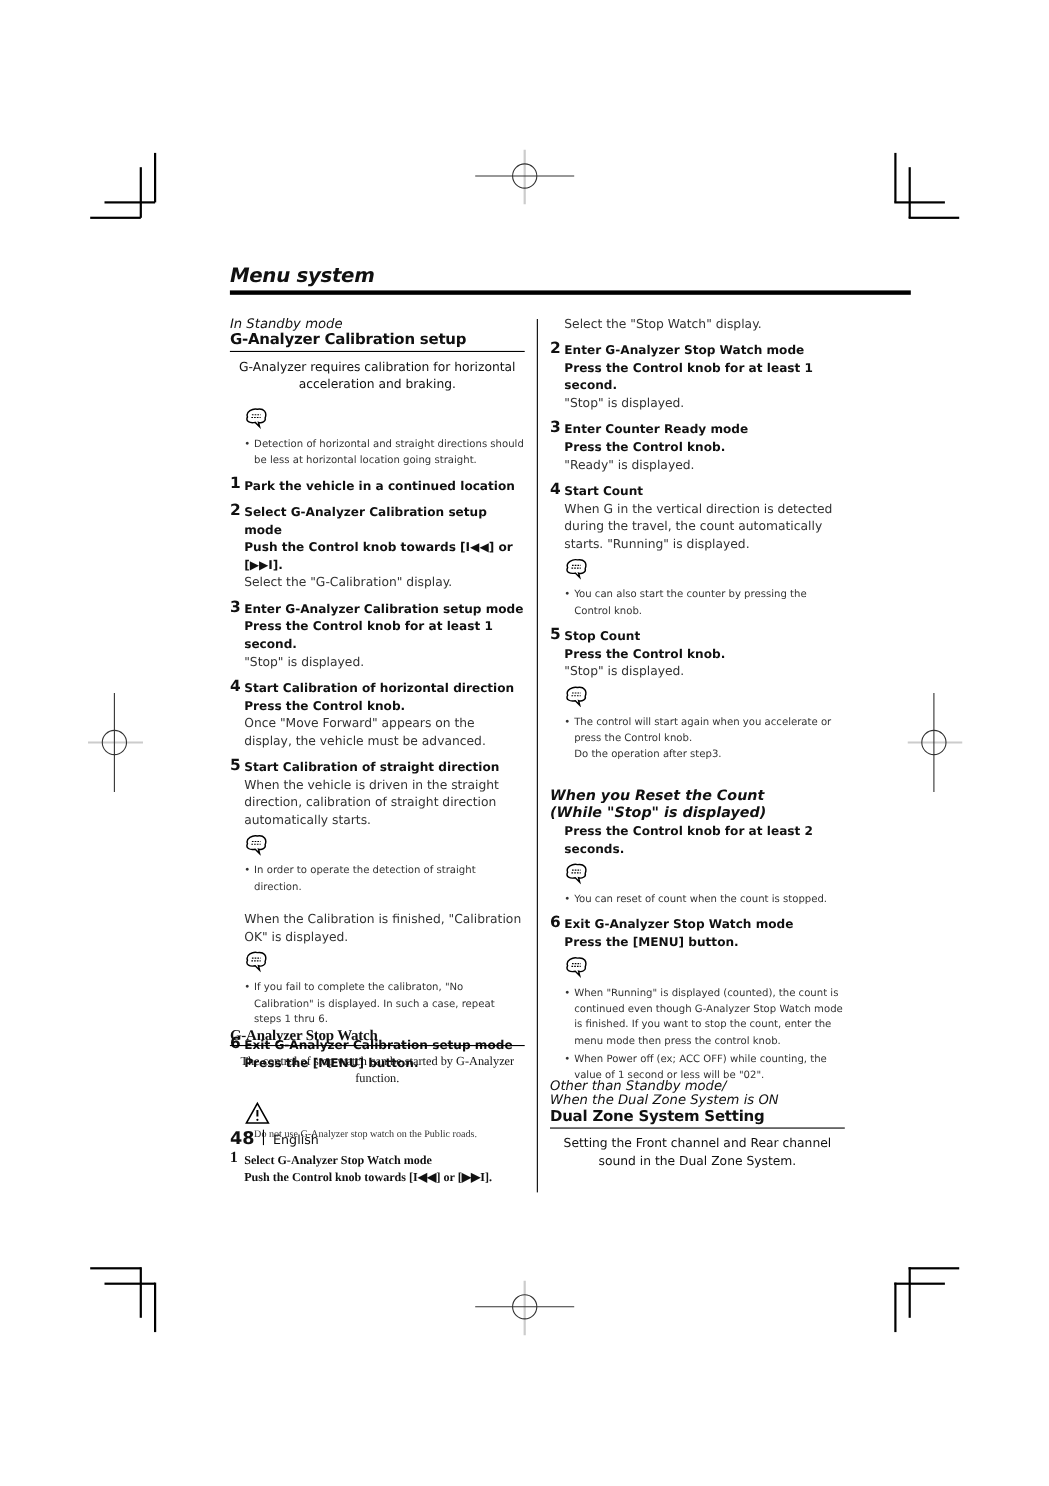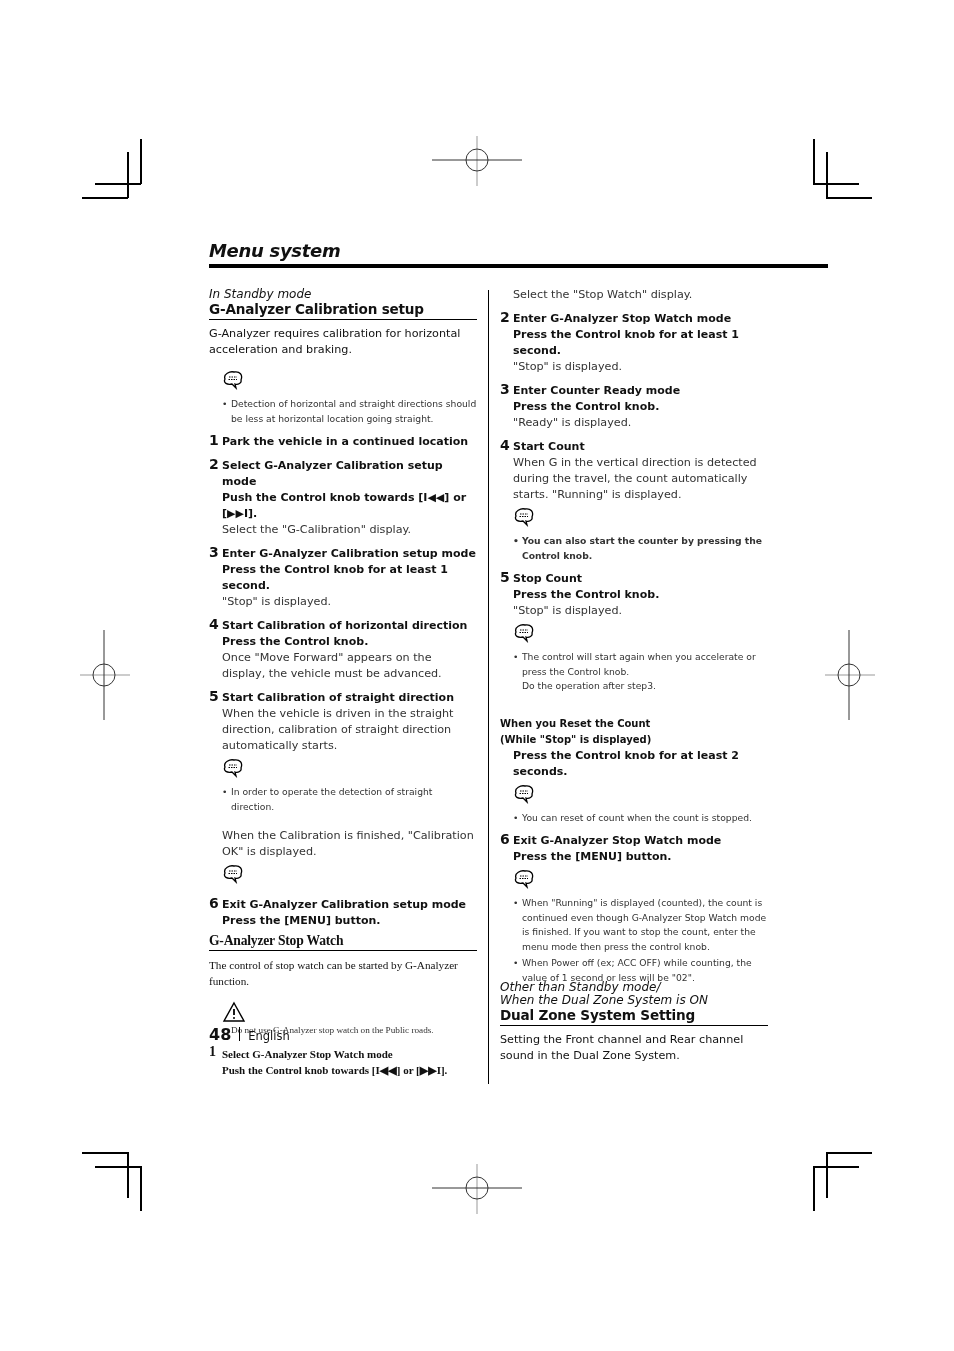--- a/index.html
+++ b/index.html
@@ -6,31 +6,31 @@
   body { width:954px; height:1351px; position:relative; overflow:hidden; font-family:"DejaVu Sans", sans-serif; color:#111; }
   .abs { position:absolute; }
   .crop { position:absolute; background:#000; }
   .reg { position:absolute; }
   .title { left:209px; top:240px; font-size:18px; font-weight:bold; font-style:italic; letter-spacing:-0.3px; }
   .title-rule { left:209px; top:264px; width:619px; height:4px; background:#000; }
   .col-divider { left:488px; top:290px; width:1px; height:794px; background:#000; }
   .col { position:absolute; width:268px; font-size:11.2px; line-height:16px; }
   .mode { font-style:italic; font-size:12px; line-height:13px; }
   .sec-h { font-weight:bold; font-size:13.6px; line-height:17px; border-bottom:1.5px solid #000; padding-bottom:1px; letter-spacing:-0.2px; }
-  .p { margin:6px 0 0 0; }
+  .p { margin:6px 0 0 0;text-align:center; }
   .note-ico { margin:12px 0 0 13px; width:22px; height:20px; }
   .warn-ico { margin:12px 0 0 13px; width:24px; height:22px; }
   .bullet { font-size:9.2px; line-height:14.5px; color:#333; padding-left:22px; position:relative; margin:2px 0 0 0; }
   .bullet::before { content:"•"; position:absolute; left:13px; top:0; }
   .bullet .cont { display:block; }
   .step { margin-top:8px; position:relative; padding-left:13px; }
   .step-num { position:absolute; left:0; top:-2px; font-weight:bold; font-size:14px; }
   .step-h { font-weight:bold; font-size:11px; line-height:16px; }
   .step-t { color:#333; }
-  .subhead { font-weight:bold; font-size:10px; line-height:16px; }
+  .subhead { font-weight:bold; font-style:italic; font-size:13px; line-height:16px; }
   .footer-num { font-weight:bold; font-size:16px; }
   .footer-bar { display:inline-block; width:1px; height:14px; background:#000; margin:0 8px; vertical-align:-1px; }
   .footer-lang { font-size:11.5px; }
 </style>
 </head>
 <body>
 
 <div>
   <div class="crop" style="left:82px;top:197px;width:46px;height:1.5px;"></div>
   <div class="crop" style="left:127px;top:152px;width:1.5px;height:46px;"></div>
@@ -127,20 +127,21 @@
         <line x1="7" y1="7" x2="15" y2="7" stroke="#000" stroke-width="1" stroke-dasharray="1.5 1"></line>
         <line x1="6.5" y1="9.5" x2="15" y2="9.5" stroke="#000" stroke-width="1" stroke-dasharray="1.5 1"></line>
       </svg>
     <div class="bullet" style="margin-left:-13px;">In order to operate the detection of straight direction.</div>
     <div class="step-t" style="margin-top:14px;">When the Calibration is finished, "Calibration OK" is displayed.</div>
     <svg class="note-ico" style="margin-left:0;margin-top:4px;" viewBox="0 0 22 20">
         <path d="M3 9 C1 4 8 1 12 2 C18 1 21 5 19 10 C20 13 16 15 13 14 L14 18 L10 14 C5 15 1 13 3 9Z" fill="none" stroke="#000" stroke-width="1.3"></path>
         <line x1="7" y1="7" x2="15" y2="7" stroke="#000" stroke-width="1" stroke-dasharray="1.5 1"></line>
         <line x1="6.5" y1="9.5" x2="15" y2="9.5" stroke="#000" stroke-width="1" stroke-dasharray="1.5 1"></line>
       </svg>
+    <div class="bullet" style="margin-left:-13px;">If you fail to complete the calibraton, "No Calibration" is displayed. In such a case, repeat steps 1 thru 6.</div>
   </div>
   <div class="step">
     <span class="step-num">6</span>
     <div class="step-h">Exit G-Analyzer Calibration setup mode</div>
     <div class="step-h">Press the [MENU] button.</div>
   </div>
 </div>
 
 <div class="col" style="left:209px;top:932px;font-family:Liberation Serif, serif;">
   <div class="sec-h">G-Analyzer Stop Watch</div>
@@ -179,21 +180,21 @@
   </div>
   <div class="step">
     <span class="step-num">4</span>
     <div class="step-h">Start Count</div>
     <div class="step-t">When G in the vertical direction is detected during the travel, the count automatically starts. "Running" is displayed.</div>
     <svg class="note-ico" style="margin-left:0;margin-top:4px;" viewBox="0 0 22 20">
         <path d="M3 9 C1 4 8 1 12 2 C18 1 21 5 19 10 C20 13 16 15 13 14 L14 18 L10 14 C5 15 1 13 3 9Z" fill="none" stroke="#000" stroke-width="1.3"></path>
         <line x1="7" y1="7" x2="15" y2="7" stroke="#000" stroke-width="1" stroke-dasharray="1.5 1"></line>
         <line x1="6.5" y1="9.5" x2="15" y2="9.5" stroke="#000" stroke-width="1" stroke-dasharray="1.5 1"></line>
       </svg>
-    <div class="bullet" style="margin-left:-13px;font-weight:bold;">You can also start the counter by pressing the Control knob.</div>
+    <div class="bullet" style="margin-left:-13px;">You can also start the counter by pressing the Control knob.</div>
   </div>
   <div class="step">
     <span class="step-num">5</span>
     <div class="step-h">Stop Count</div>
     <div class="step-h">Press the Control knob.</div>
     <div class="step-t">"Stop" is displayed.</div>
     <svg class="note-ico" style="margin-left:0;margin-top:4px;" viewBox="0 0 22 20">
         <path d="M3 9 C1 4 8 1 12 2 C18 1 21 5 19 10 C20 13 16 15 13 14 L14 18 L10 14 C5 15 1 13 3 9Z" fill="none" stroke="#000" stroke-width="1.3"></path>
         <line x1="7" y1="7" x2="15" y2="7" stroke="#000" stroke-width="1" stroke-dasharray="1.5 1"></line>
         <line x1="6.5" y1="9.5" x2="15" y2="9.5" stroke="#000" stroke-width="1" stroke-dasharray="1.5 1"></line>

